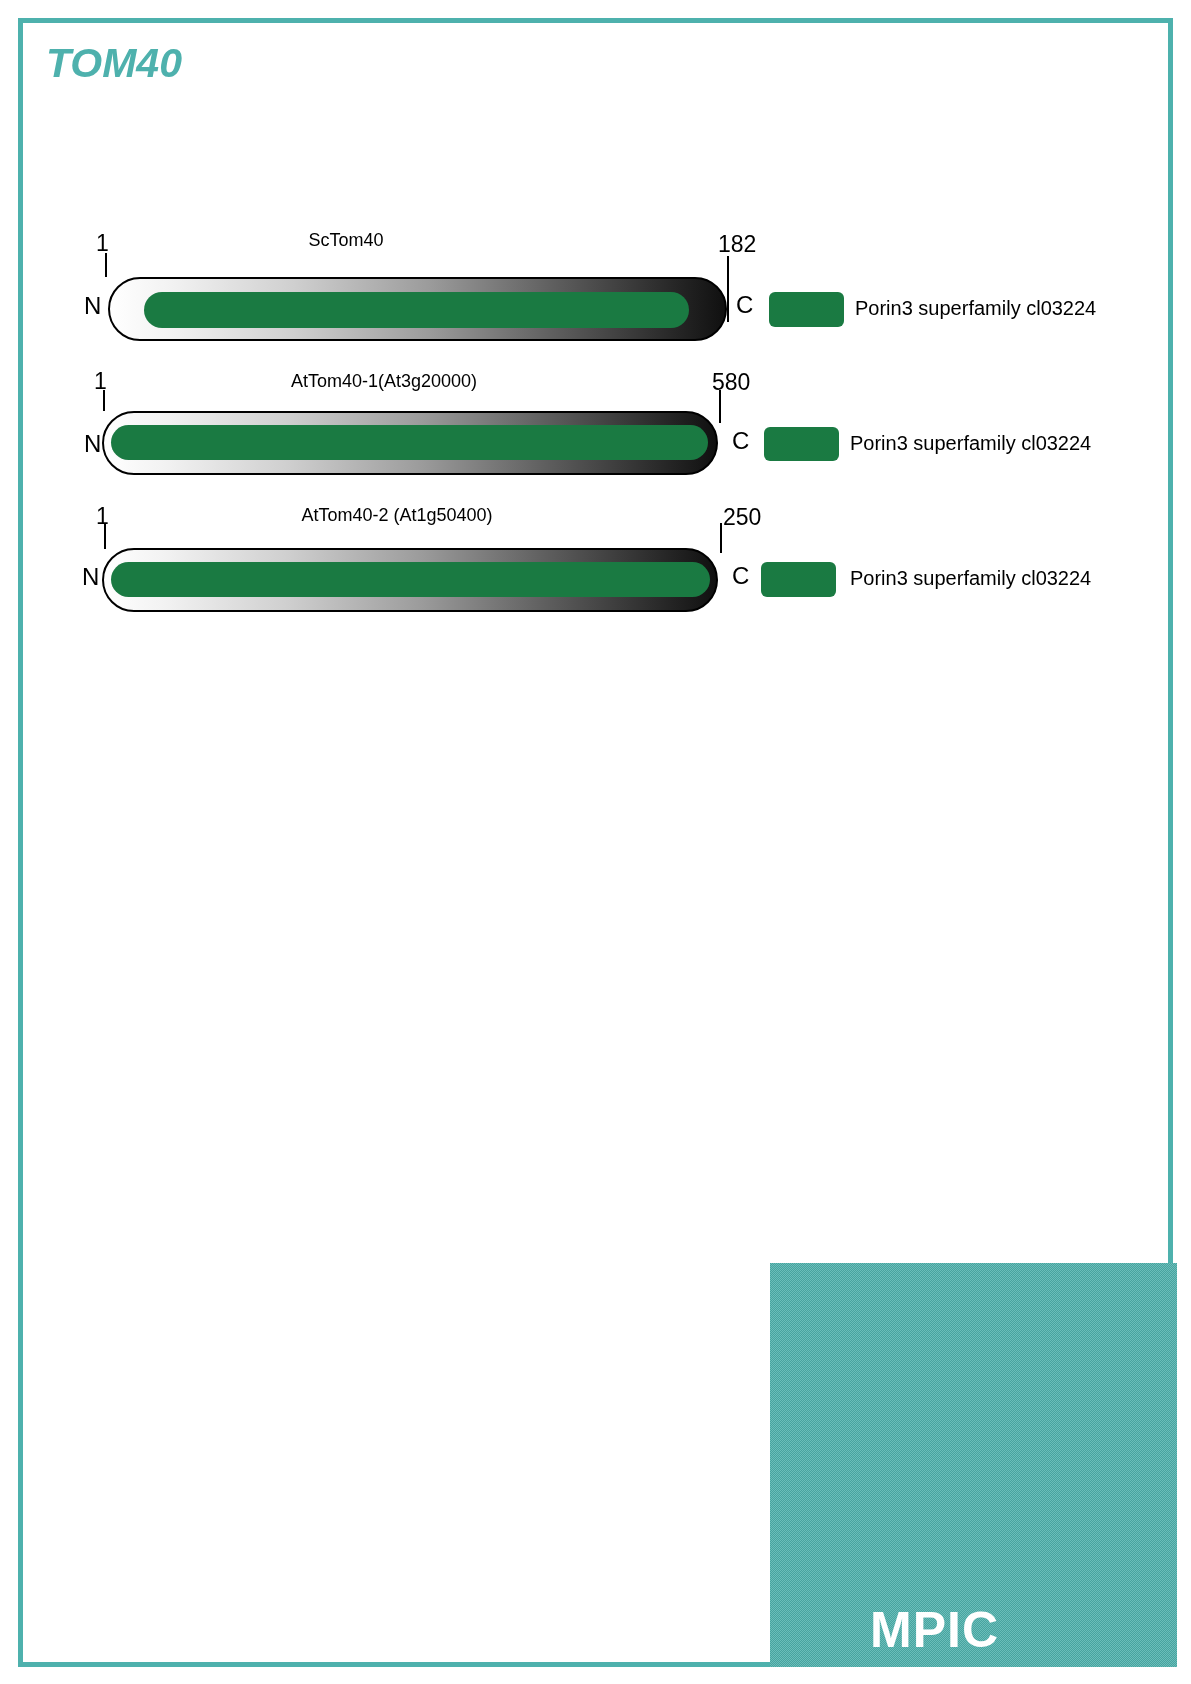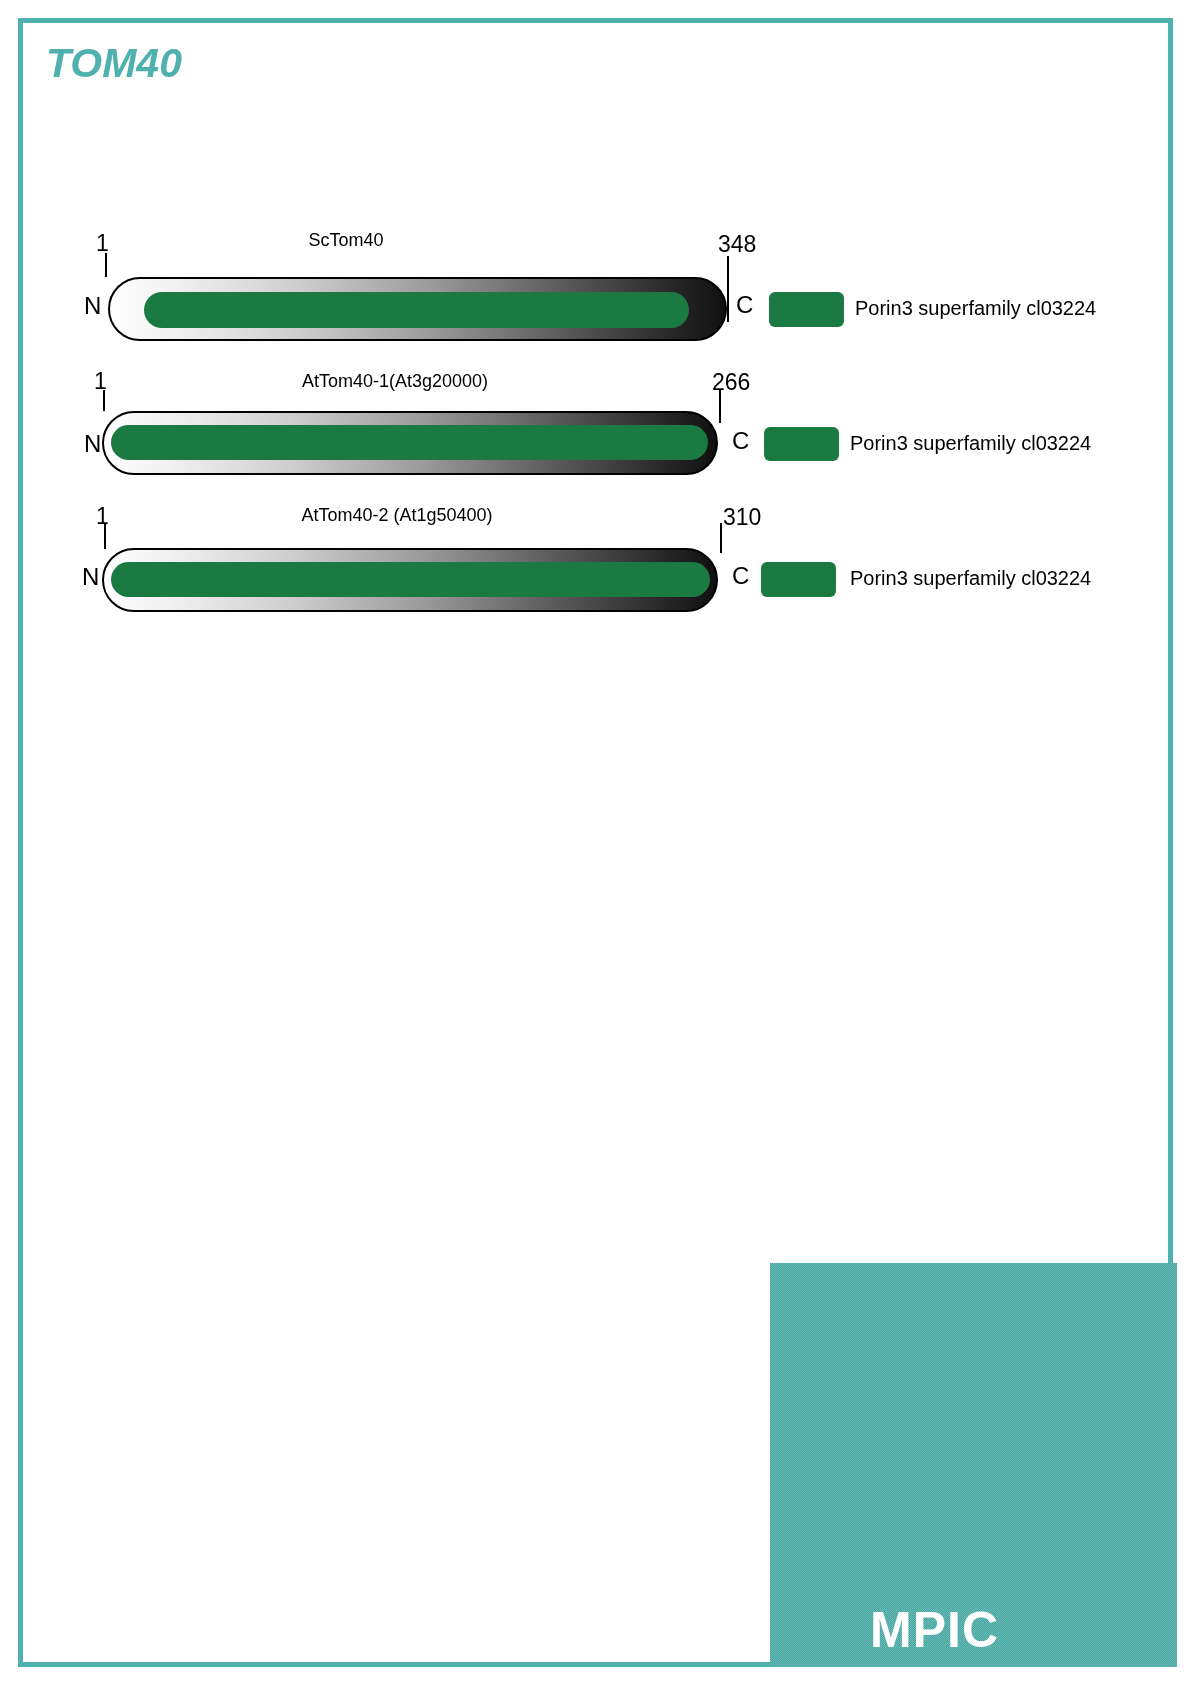--- a/index.html
+++ b/index.html
@@ -78,51 +78,51 @@
 
 <div class="page">
 
   <div class="frame"></div>
 
   <div class="page-title">TOM40</div>
 
   <div class="row" style="top:222px">
     <div class="num" style="left:96px;top:8px">1</div>
     <div class="protein-name" style="left:346px;top:8px">ScTom40</div>
-    <div class="num" style="left:718px;top:9px">348</div>
+    <div class="num" style="left:718px;top:9px">182</div>
     <div class="tick" style="left:105px;top:31px;height:24px"></div>
     <div class="tick" style="left:727px;top:34px;height:66px"></div>
     <div class="bar" style="left:108px;top:55px;width:619px">
       <div class="domain" style="left:34px;top:13px;width:545px;height:36px"></div>
     </div>
     <div class="terminus" style="left:84px;top:70px">N</div>
     <div class="terminus" style="left:736px;top:69px">C</div>
     <div class="swatch" style="left:769px;top:70px;width:75px;height:35px"></div>
     <div class="legend-label" style="left:855px;top:75px">Porin3 superfamily cl03224</div>
   </div>
 
   <div class="row" style="top:357px">
     <div class="num" style="left:94px;top:11px">1</div>
-    <div class="protein-name" style="left:395px;top:14px">AtTom40-1(At3g20000)</div>
-    <div class="num" style="left:712px;top:12px">266</div>
+    <div class="protein-name" style="left:384px;top:14px">AtTom40-1(At3g20000)</div>
+    <div class="num" style="left:712px;top:12px">580</div>
     <div class="tick" style="left:103px;top:33px;height:21px"></div>
     <div class="tick" style="left:719px;top:33px;height:33px"></div>
     <div class="bar" style="left:102px;top:54px;width:616px">
       <div class="domain" style="left:7px;top:12px;width:597px;height:35px"></div>
     </div>
     <div class="terminus" style="left:84px;top:73px">N</div>
     <div class="terminus" style="left:732px;top:70px">C</div>
     <div class="swatch" style="left:764px;top:70px;width:75px;height:34px"></div>
     <div class="legend-label" style="left:850px;top:75px">Porin3 superfamily cl03224</div>
   </div>
 
   <div class="row" style="top:493px">
     <div class="num" style="left:96px;top:10px">1</div>
     <div class="protein-name" style="left:397px;top:12px">AtTom40-2 (At1g50400)</div>
-    <div class="num" style="left:723px;top:11px">310</div>
+    <div class="num" style="left:723px;top:11px">250</div>
     <div class="tick" style="left:104px;top:31px;height:25px"></div>
     <div class="tick" style="left:720px;top:30px;height:30px"></div>
     <div class="bar" style="left:102px;top:55px;width:616px">
       <div class="domain" style="left:7px;top:12px;width:599px;height:35px"></div>
     </div>
     <div class="terminus" style="left:82px;top:70px">N</div>
     <div class="terminus" style="left:732px;top:69px">C</div>
     <div class="swatch" style="left:761px;top:69px;width:75px;height:35px"></div>
     <div class="legend-label" style="left:850px;top:74px">Porin3 superfamily cl03224</div>
   </div>

